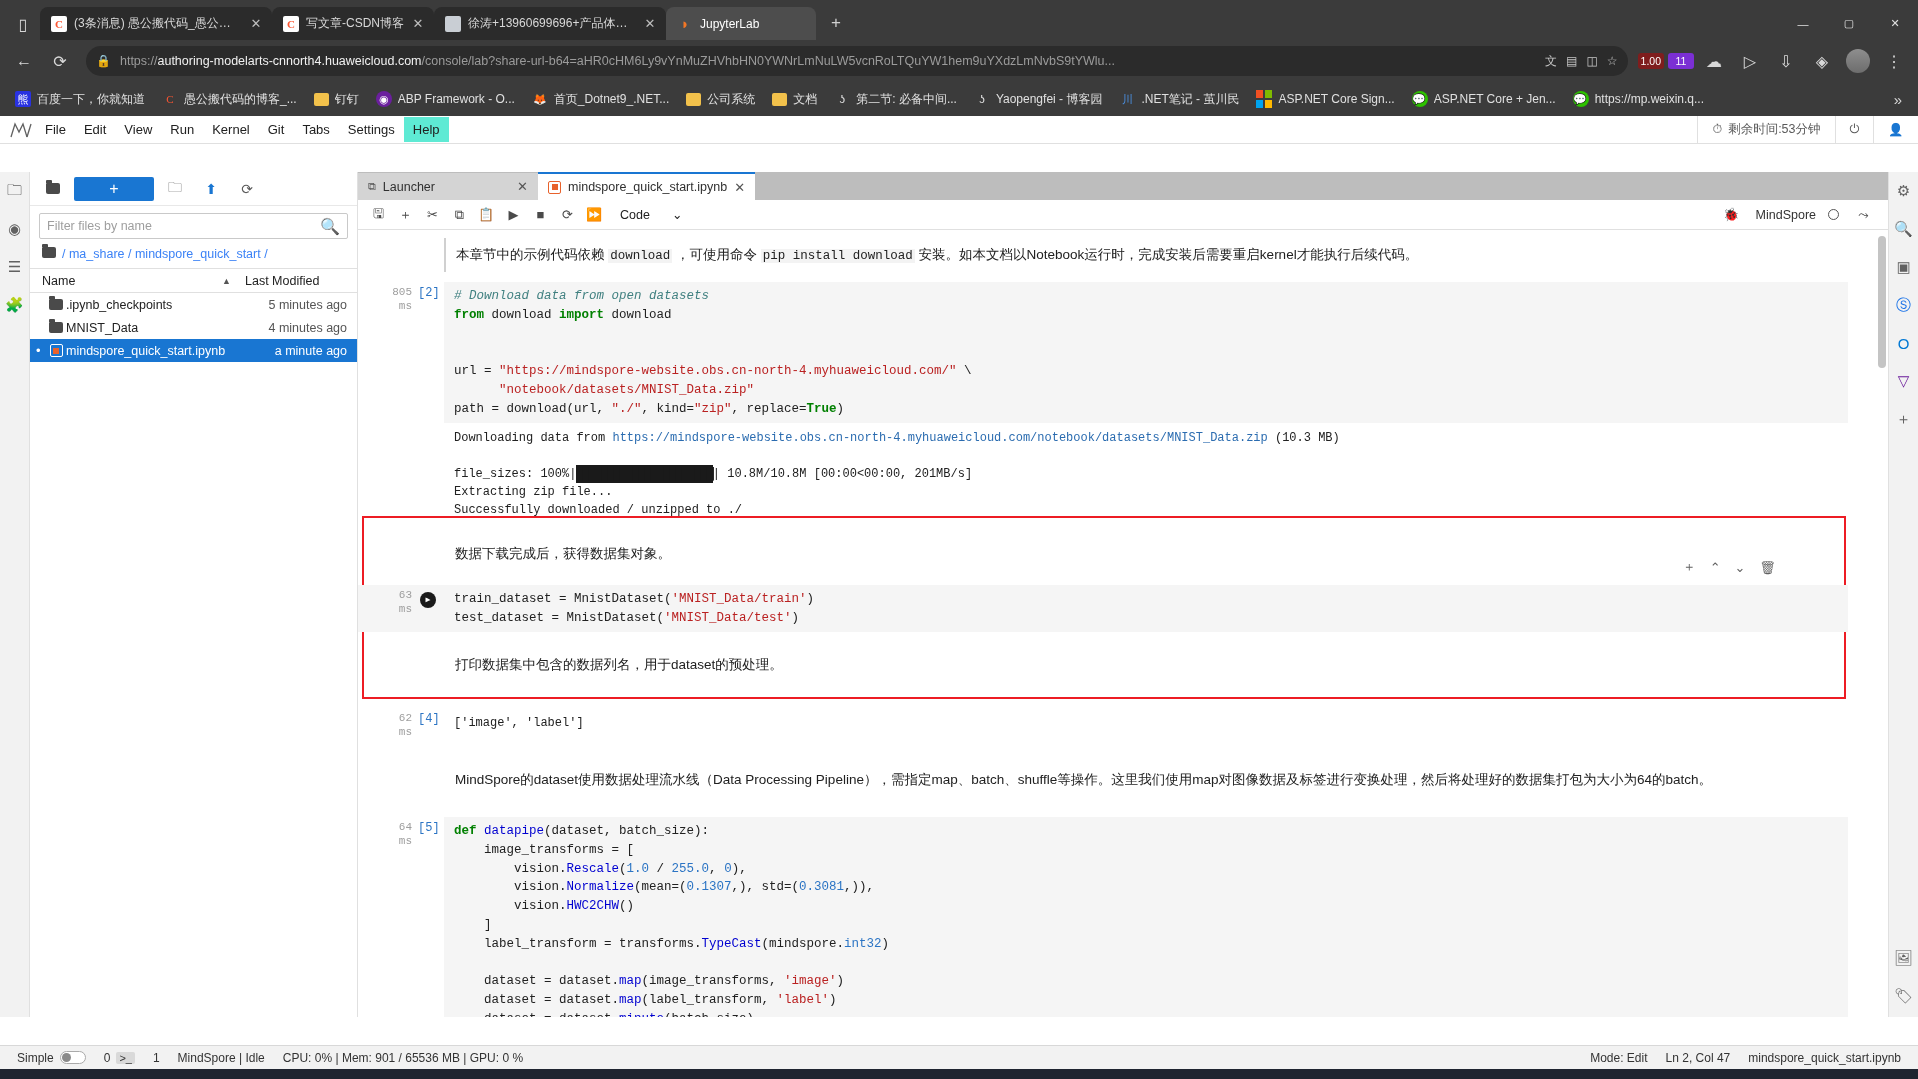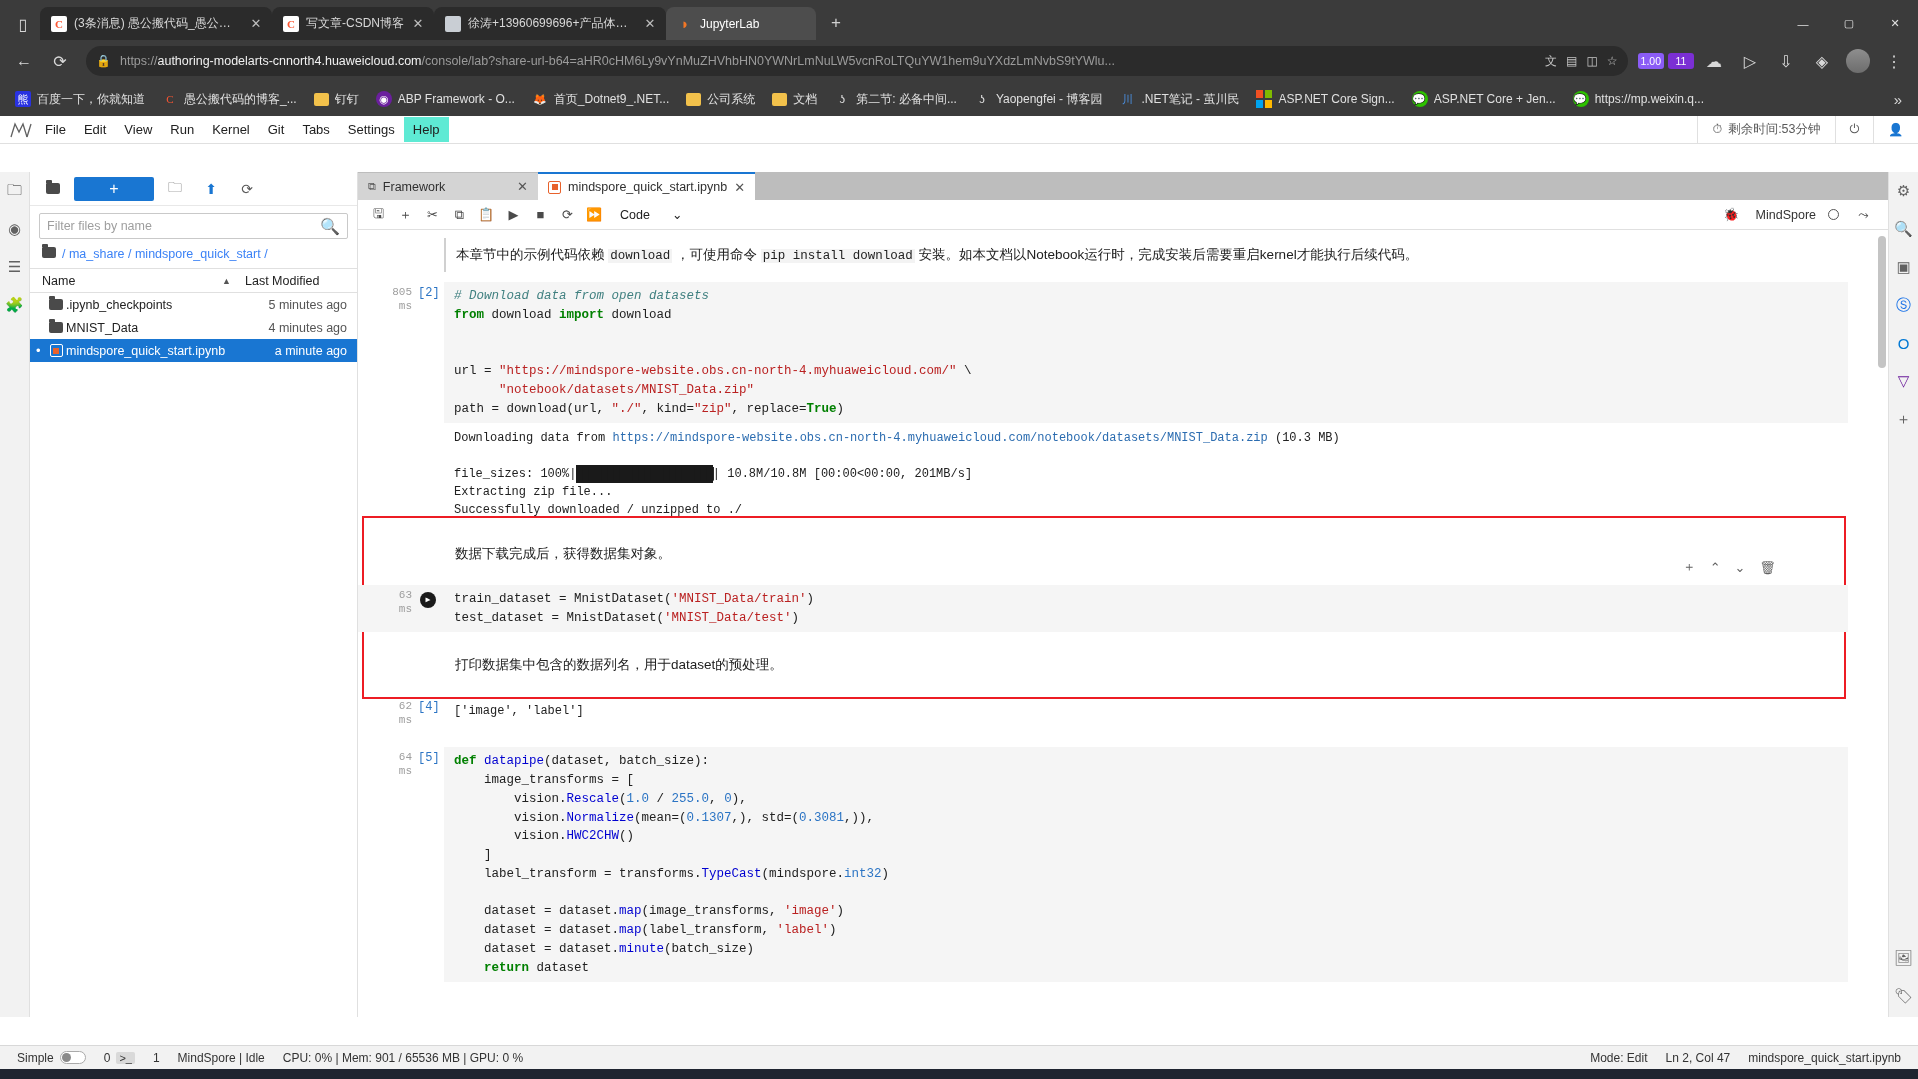--- a/index.html
+++ b/index.html
@@ -345,21 +345,21 @@
     <div class="nav-ic">←</div>
     <div class="nav-ic">⟳</div>
     <div id="omnibox">
       <span class="ic">🔒</span>
       <span class="url"><span>https://</span><b>authoring-modelarts-cnnorth4.huaweicloud.com</b><span>/console/lab?share-url-b64=aHR0cHM6Ly9vYnMuZHVhbHN0YWNrLmNuLW5vcnRoLTQuYW1hem9uYXdzLmNvbS9tYWlu...</span></span>
       <span class="ic">文</span>
       <span class="ic">▤</span>
       <span class="ic">◫</span>
       <span class="ic">☆</span>
     </div>
-    <div class="badge-num" style="background:#8b5cf6">1.00</div>
+    <div class="badge-num" style="background:#7f1d1d">1.00</div>
     <div class="badge-num" style="background:#7b2fd4">11</div>
     <div class="nav-ic">☁</div>
     <div class="nav-ic">▷</div>
     <div class="nav-ic">⇩</div>
     <div class="nav-ic">◈</div>
     <div id="avatar-btn"></div>
     <div class="nav-ic">⋮</div>
   </div>
 
   <div id="bookmarks">
@@ -523,21 +523,21 @@
         <span class="fname">mindspore_quick_start.ipynb</span>
         <span class="fmod">a minute ago</span>
       </div>
     </div>
 
     <div id="nbarea">
 
       <div id="nbtabs">
         <div class="nbtab">
           <span style="font-size:11px;color:#555">⧉</span>
-          <span>Framework</span>
+          <span>Launcher</span>
           <span class="nbt-close">✕</span>
         </div>
         <div class="nbtab active">
           <span class="nb-glyph"></span>
           <span>mindspore_quick_start.ipynb</span>
           <span class="nbt-close">✕</span>
         </div>
       </div>
 
       <div id="nbtoolbar">
@@ -613,28 +613,33 @@
 test_dataset = MnistDataset(<span class="s">'MNIST_Data/test'</span>)</div>
             </div>
           </div>
 
           <div class="cell md-cell" style="margin-top:16px">
             <div class="prompt"></div>
             <div class="runidx"></div>
             <div class="cellbody">打印数据集中包含的数据列名，用于dataset的预处理。</div>
           </div>
 
-          <div class="cell" style="margin-top:14px">
+          <div class="cell" style="margin-top:26px">
             <div class="prompt"><span>62</span><br><span>ms</span></div>
             <div class="runidx">[4]</div>
             <div class="cellbody">
               <div class="out">['image', 'label']</div>
             </div>
           </div>
 
+          <div class="cell md-cell" style="margin-top:24px">
+            <div class="prompt"></div>
+            <div class="runidx"></div>
+            <div class="cellbody" style="padding-right:60px">MindSpore的dataset使用数据处理流水线（Data Processing Pipeline），需指定map、batch、shuffle等操作。这里我们使用map对图像数据及标签进行变换处理，然后将处理好的数据集打包为大小为64的batch。</div>
+          </div>
 
           <div class="cell" style="margin-top:20px">
             <div class="prompt"><span>64</span><br><span>ms</span></div>
             <div class="runidx">[5]</div>
             <div class="cellbody">
               <div class="src"><span class="k">def</span> <span class="f">datapipe</span>(dataset, batch_size):
     image_transforms = [
         vision.<span class="f">Rescale</span>(<span class="n">1.0</span> / <span class="n">255.0</span>, <span class="n">0</span>),
         vision.<span class="f">Normalize</span>(mean=(<span class="n">0.1307</span>,), std=(<span class="n">0.3081</span>,)),
         vision.<span class="f">HWC2CHW</span>()

